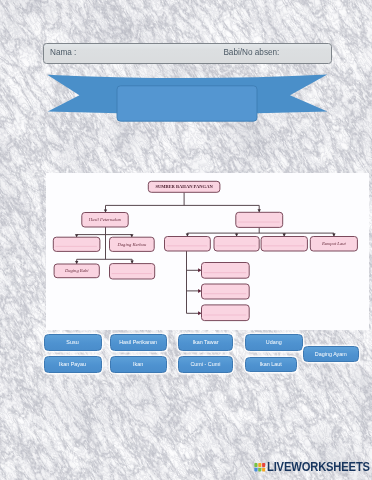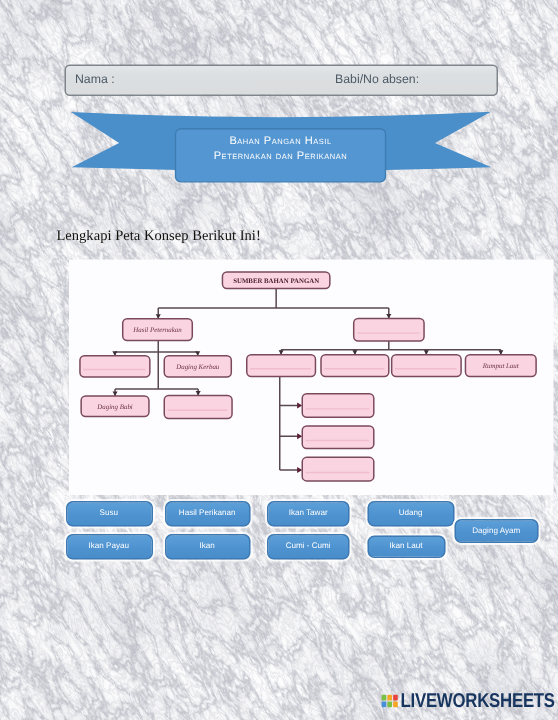--- a/index.html
+++ b/index.html
@@ -92,27 +92,22 @@
     <span class="lab" style="left:5.6px;top:4.6px;">Nama :</span>
     <span class="lab" style="left:179px;top:4.6px;">Babi/No absen:</span>
   </div>
 
   <div id="banner">
     <svg width="290" height="54" viewBox="0 0 290 54">
 
       <path d="M3.3 2.7 Q145.0 9.6 283.3 2.5 L246.0 23.3 L283.5 39.5 Q145.0 44.2 3.8 39.5 L35.4 23.3 Z" fill="#4a8fc9"></path>
       <rect x="73" y="13.8" width="140" height="35.4" rx="3.5" fill="#5496d1" stroke="#3d7db3" stroke-width="0.9"></rect>
     </svg>
-    <div class="btitle">
-      <div>Bahan Pangan Hasil</div>
-      <div>Peternakan dan Perikanan</div>
-    </div>
-  </div>
-
-  <div id="instr">Lengkapi Peta Konsep Berikut Ini!</div>
+  </div>
+
 
   <div id="panel">
     <svg id="dg" width="324" height="158" viewBox="0 0 324 158">
         <g>
           <g stroke="#58484f" stroke-width="1" fill="none">
             <line x1="138.1" y1="19.3" x2="138.1" y2="32.4"></line>
             <line x1="59.5" y1="32.4" x2="213.2" y2="32.4"></line>
             <line x1="59.5" y1="32.4" x2="59.5" y2="39.5"></line>
             <line x1="213.2" y1="32.4" x2="213.2" y2="39.3"></line>
             <line x1="59.5" y1="54" x2="59.5" y2="86.3"></line>

